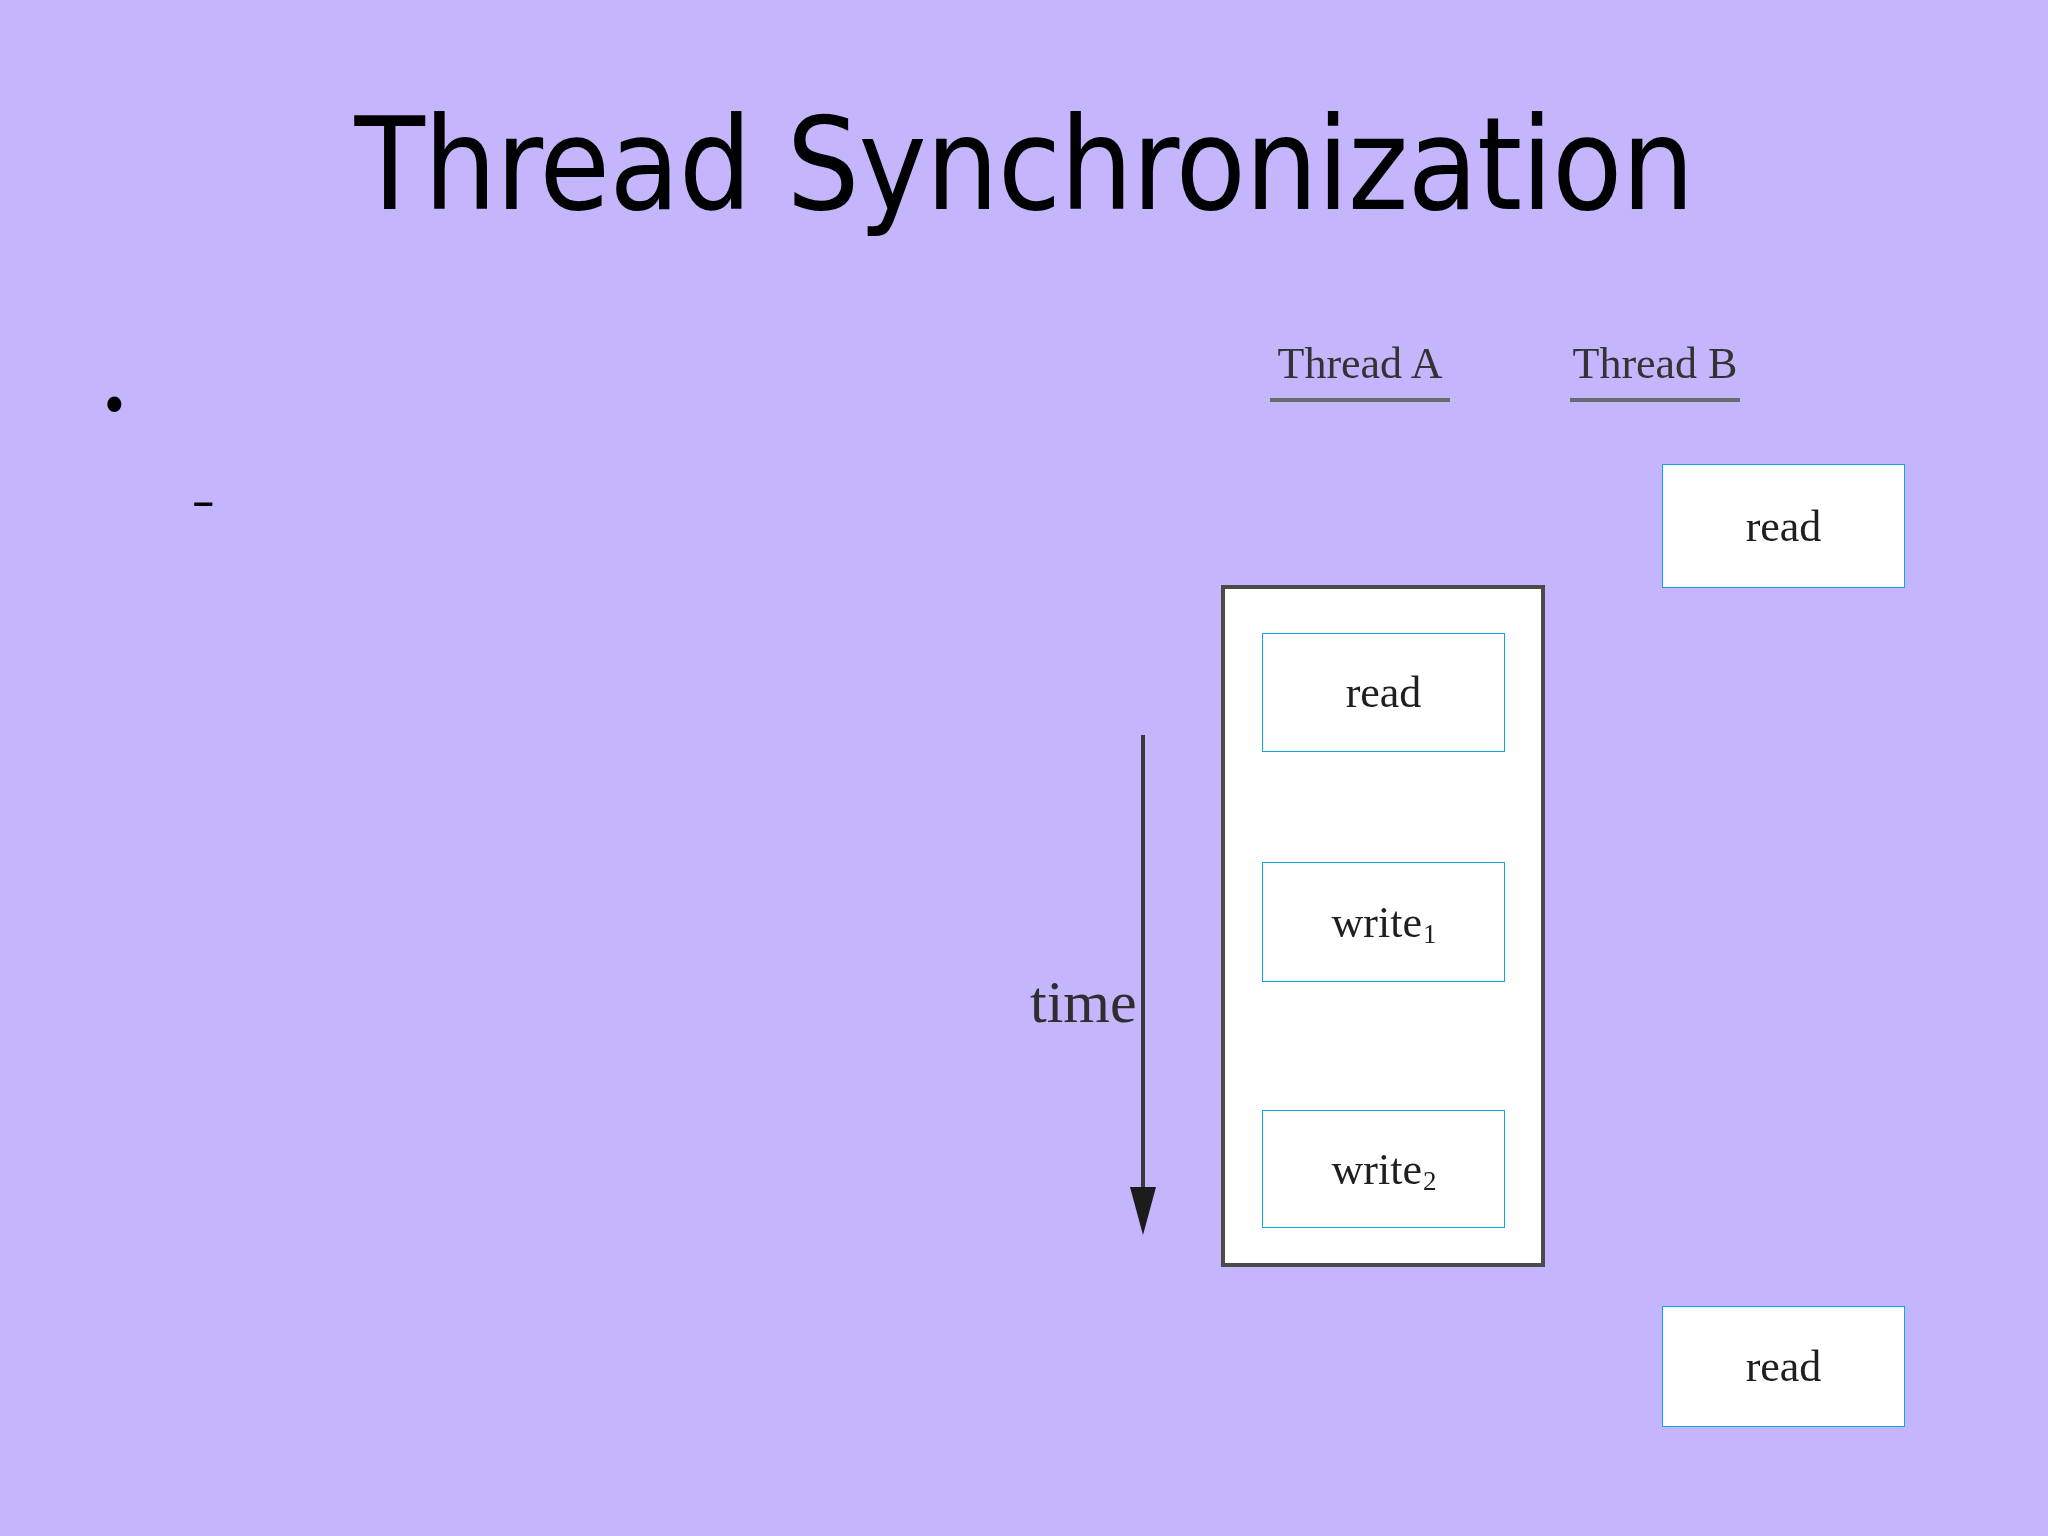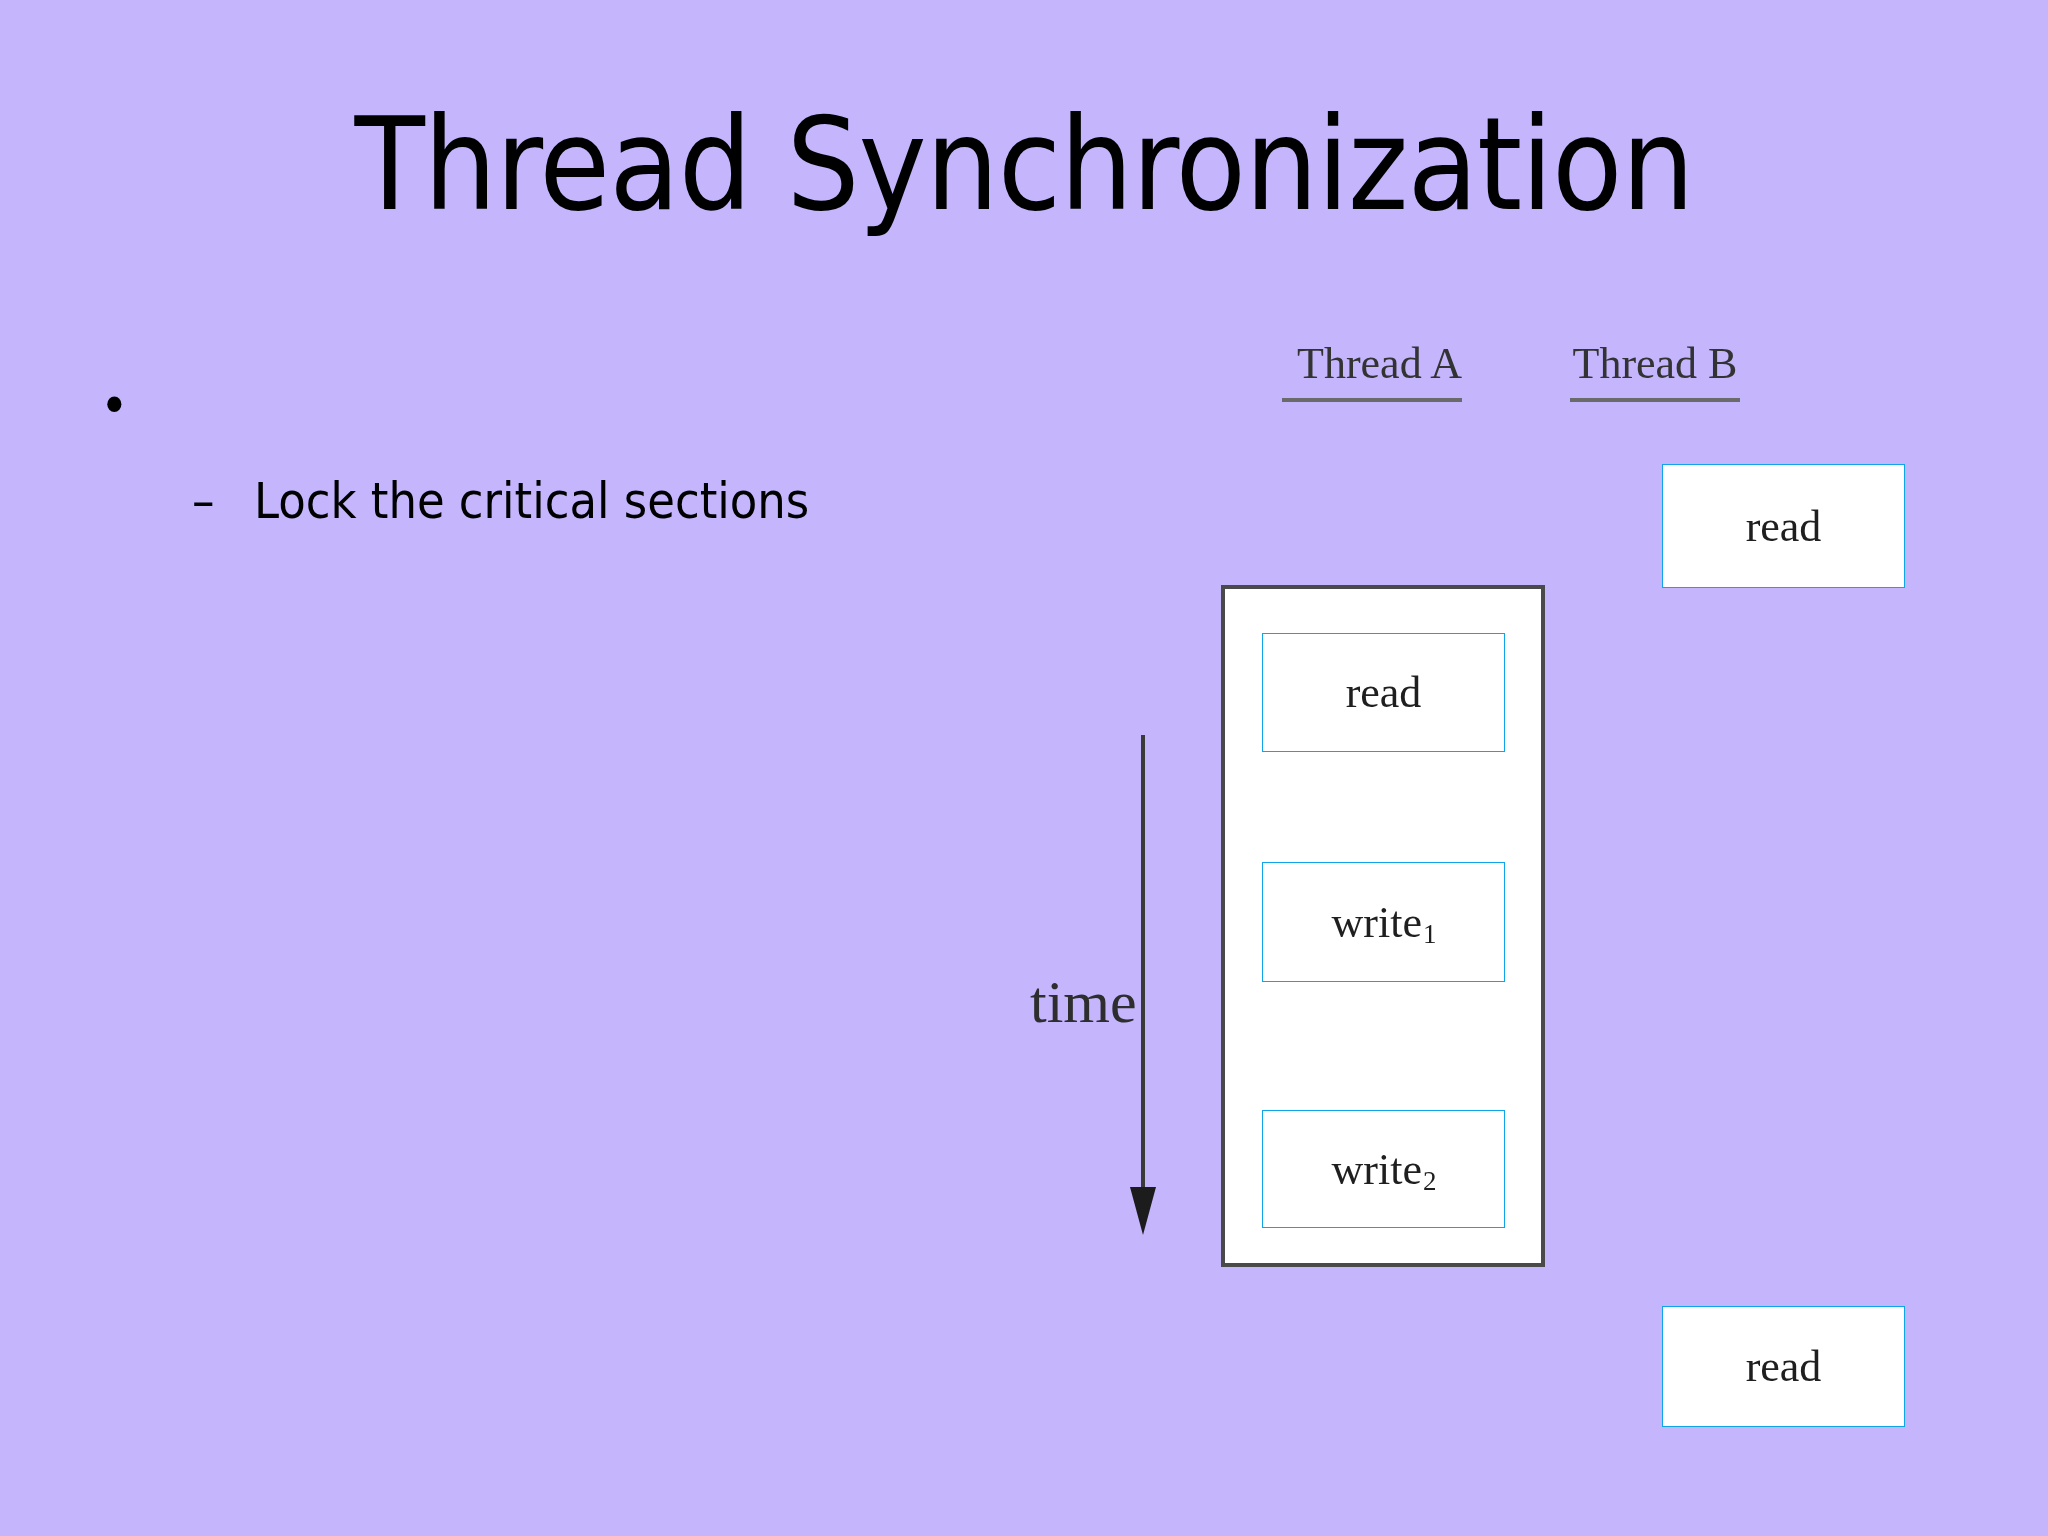--- a/index.html
+++ b/index.html
@@ -92,21 +92,21 @@
     color: #333333;
     white-space: nowrap;
     text-align: center;
   }
   .thread-header .rule {
     display: block;
     height: 4px;
     background: #6a6a6a;
     margin-top: 12px;
   }
-  #thread-a-header { left: 302px; top: 22px; width: 180px; text-align: right; }
+  #thread-a-header { left: 290px; top: 22px; width: 180px; }
   #thread-b-header { left: 590px; top: 22px; width: 170px; }
 
   .op-box {
     position: absolute;
     border: 1px solid #0ea5e9;
     background: #ffffff;
     display: flex;
     align-items: center;
     justify-content: center;
     font-family: "Liberation Serif", "DejaVu Serif", serif;
@@ -169,21 +169,20 @@
   <div id="slide-title">Thread Synchronization</div>
 
   <div id="bullet-list">
 
     <div class="bullet-l1">
       <span class="marker">•</span>
     </div>
 
     <div class="bullet-l2">
       <span class="marker">–</span>
-      <span class="label">Lock the critical sections</span>
     </div>
 
   </div>
 
   <div id="diagram">
 
     <div class="thread-header" id="thread-a-header">
       <span>Thread A</span>
       <span class="rule"></span>
     </div>

